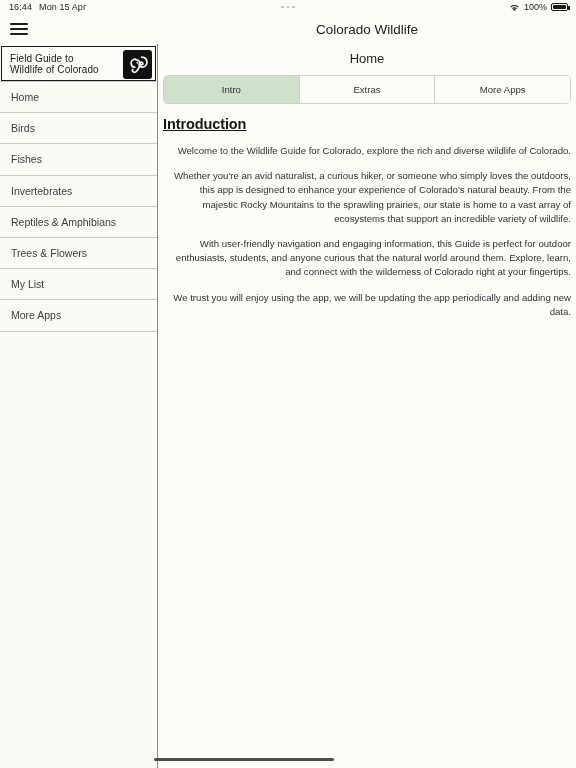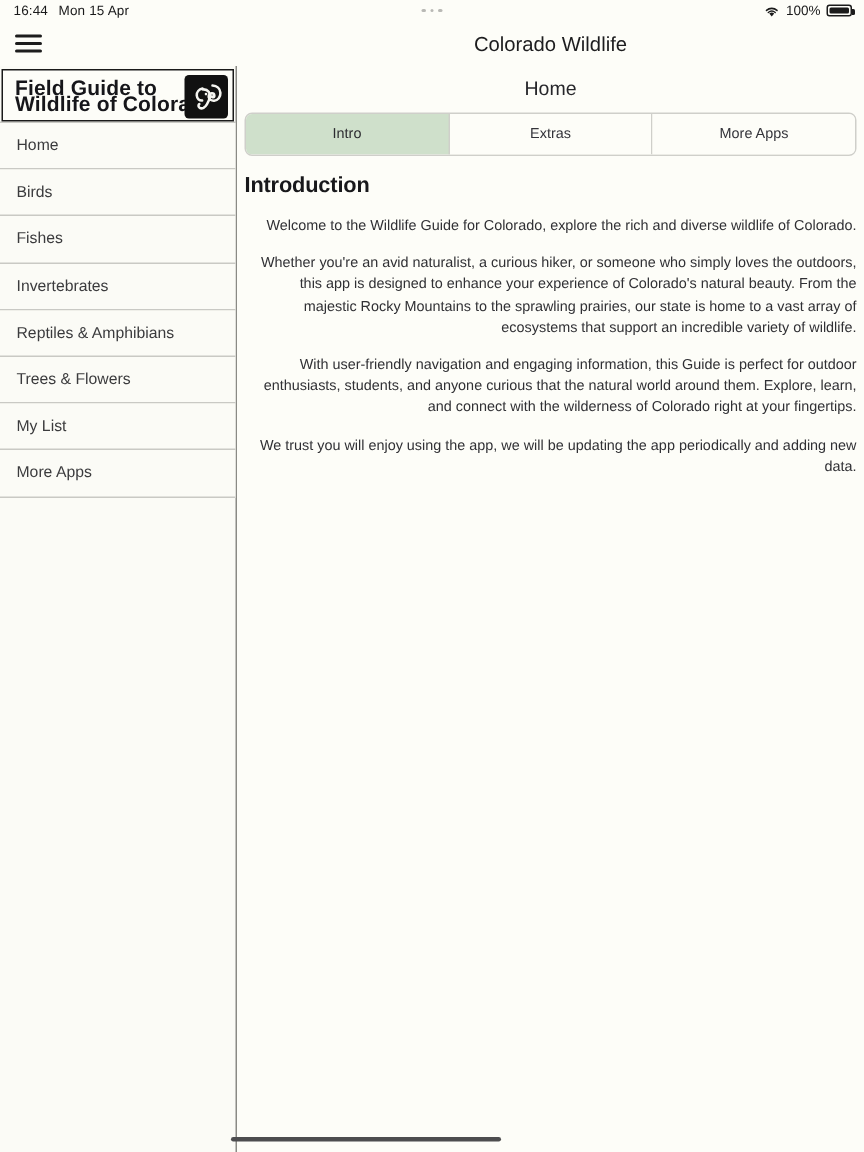--- a/index.html
+++ b/index.html
@@ -51,21 +51,21 @@
   .sidebar{
     position:absolute; left:0; top:44px; width:158px; height:724px;
     background:#fbfbf6; border-right:1px solid #8a8a85;
   }
   .sb-header{
     position:relative; height:35px; margin:2px 1px 0 1px;
     border:1.4px solid #1a1a1a; background:#fdfdf8;
     display:flex; align-items:center;
   }
   .sb-header-text{
-    font-size:14px; font-weight:bold; color:#16161a; line-height:11px;
+    font-size:10px; font-weight:normal; color:#16161a; line-height:11px;
     padding-left:8px; letter-spacing:.1px;
   }
   .sb-logo{
     position:absolute; right:3px; top:3px; width:29px; height:29px;
     background:#111; border-radius:3px; overflow:hidden;
     display:flex; align-items:center; justify-content:center;
   }
   .menu{ border-top:1px solid #c9c9c4; }
   .menu-item{
     height:31.2px; display:flex; align-items:center;
@@ -92,21 +92,21 @@
     flex:1; display:flex; align-items:center; justify-content:center;
     font-size:9.6px; color:#34343a; cursor:pointer;
     border-right:1px solid #cfcfca; background:#fdfdf8;
   }
   .tab:last-child{ border-right:none; }
   .tab.sel{ background:#cfe0cb; color:#2c2c30; }
 
   .article{ padding:12px 5px 0 5px; }
   .h1{
     font-size:14.5px; font-weight:bold; color:#18181b;
-    letter-spacing:-.1px; margin-bottom:12px;
+    letter-spacing:-.1px; margin-bottom:12px;text-decoration:underline;
   }
   .para{
     font-size:9.6px; line-height:14.2px; color:#303034;
     margin-bottom:11px; text-align:right;
   }
   .para:last-child{ margin-bottom:0; }
 
   
   .home-ind{
     position:absolute; left:0; right:0; bottom:7px;

